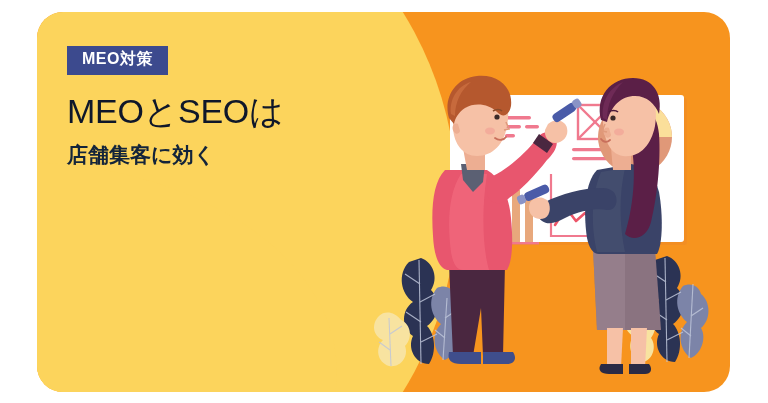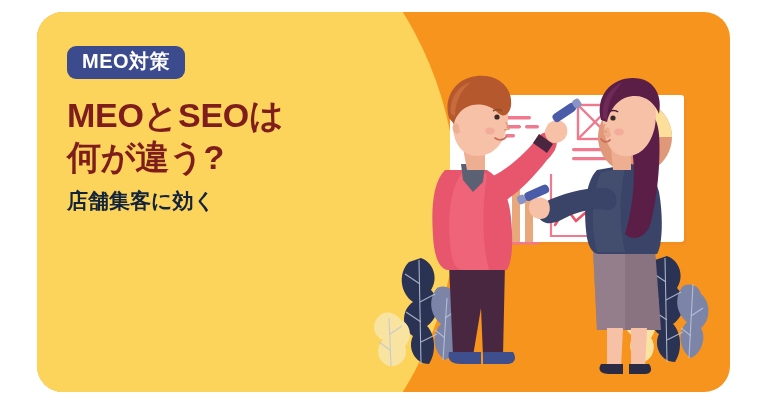--- a/index.html
+++ b/index.html
@@ -33,33 +33,33 @@
     background:#FCD45C;
   }
 
   
   .textblock{position:absolute;left:30px;top:34px;width:330px;}
 
   .badge{
     display:inline-block;
     background:#3C4A8E;
     color:#ffffff;
-    border-radius:9px;
+    border-radius:0;
     padding:5px 15px 7px 15px;
-    font-size:20px;
+    font-size:16px;
     font-weight:bold;
     letter-spacing:0.5px;
     line-height:1.05;
     white-space:nowrap;
   }
   .title{
     margin-top:15px;
-    color:#7f1d1d;
+    color:#0f172a;
     font-size:34px;
-    font-weight:bold;
+    font-weight:normal;
     line-height:1.24;
     letter-spacing:-0.3px;
     white-space:nowrap;
   }
   .title .l2{display:block;}
   .subtitle{
     margin-top:8px;
     color:#13243A;
     font-size:21px;
     font-weight:bold;
@@ -79,21 +79,20 @@
 <div class="stage">
   <div class="card">
 
     <div class="blob"></div>
     <div class="blob2"></div>
 
     <div class="textblock">
       <div class="badge">MEO対策</div>
       <div class="title">
         <span>MEOとSEOは</span>
-        <span class="l2">何が違う?</span>
       </div>
       <div class="subtitle">
         <span>店舗集客に効く</span>
       </div>
     </div>
 
     <div class="illus">
       <svg width="373" height="380" viewBox="0 0 373 380" xmlns="http://www.w3.org/2000/svg">
 
         <rect x="96" y="86" width="234" height="147" rx="3" fill="#E8842A" opacity="0.35"></rect>

